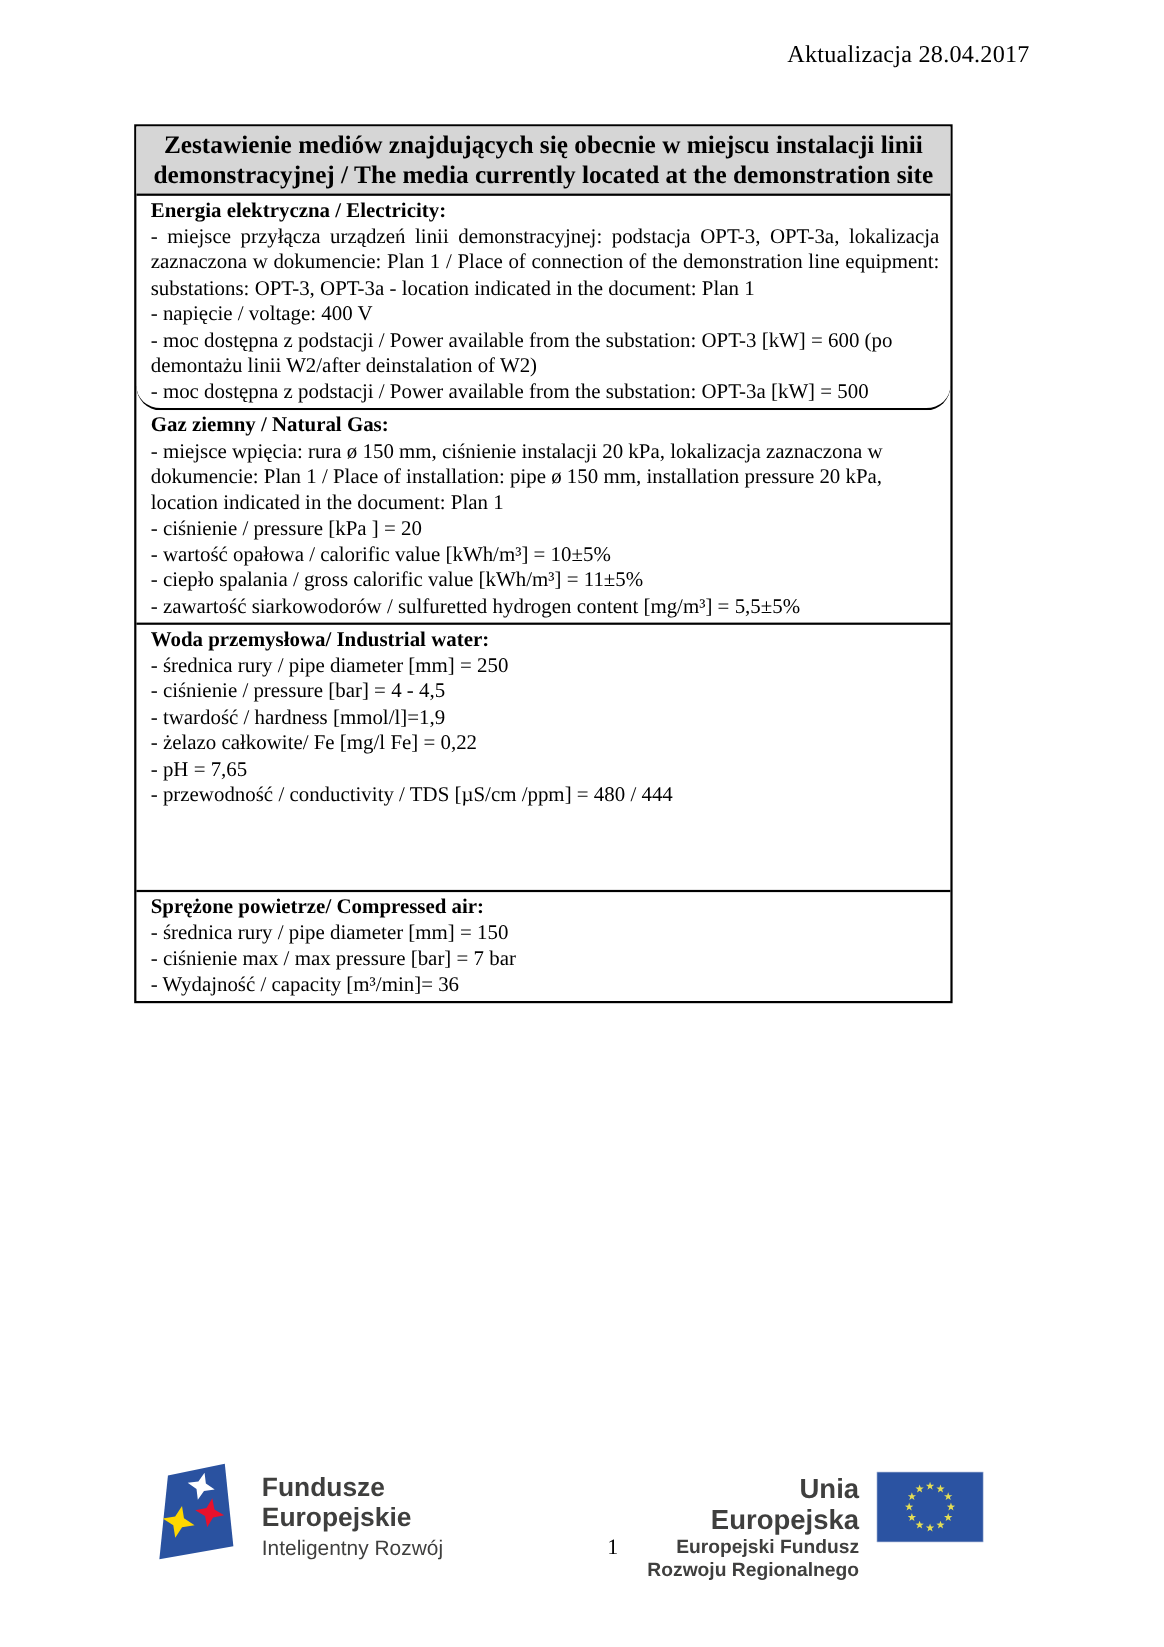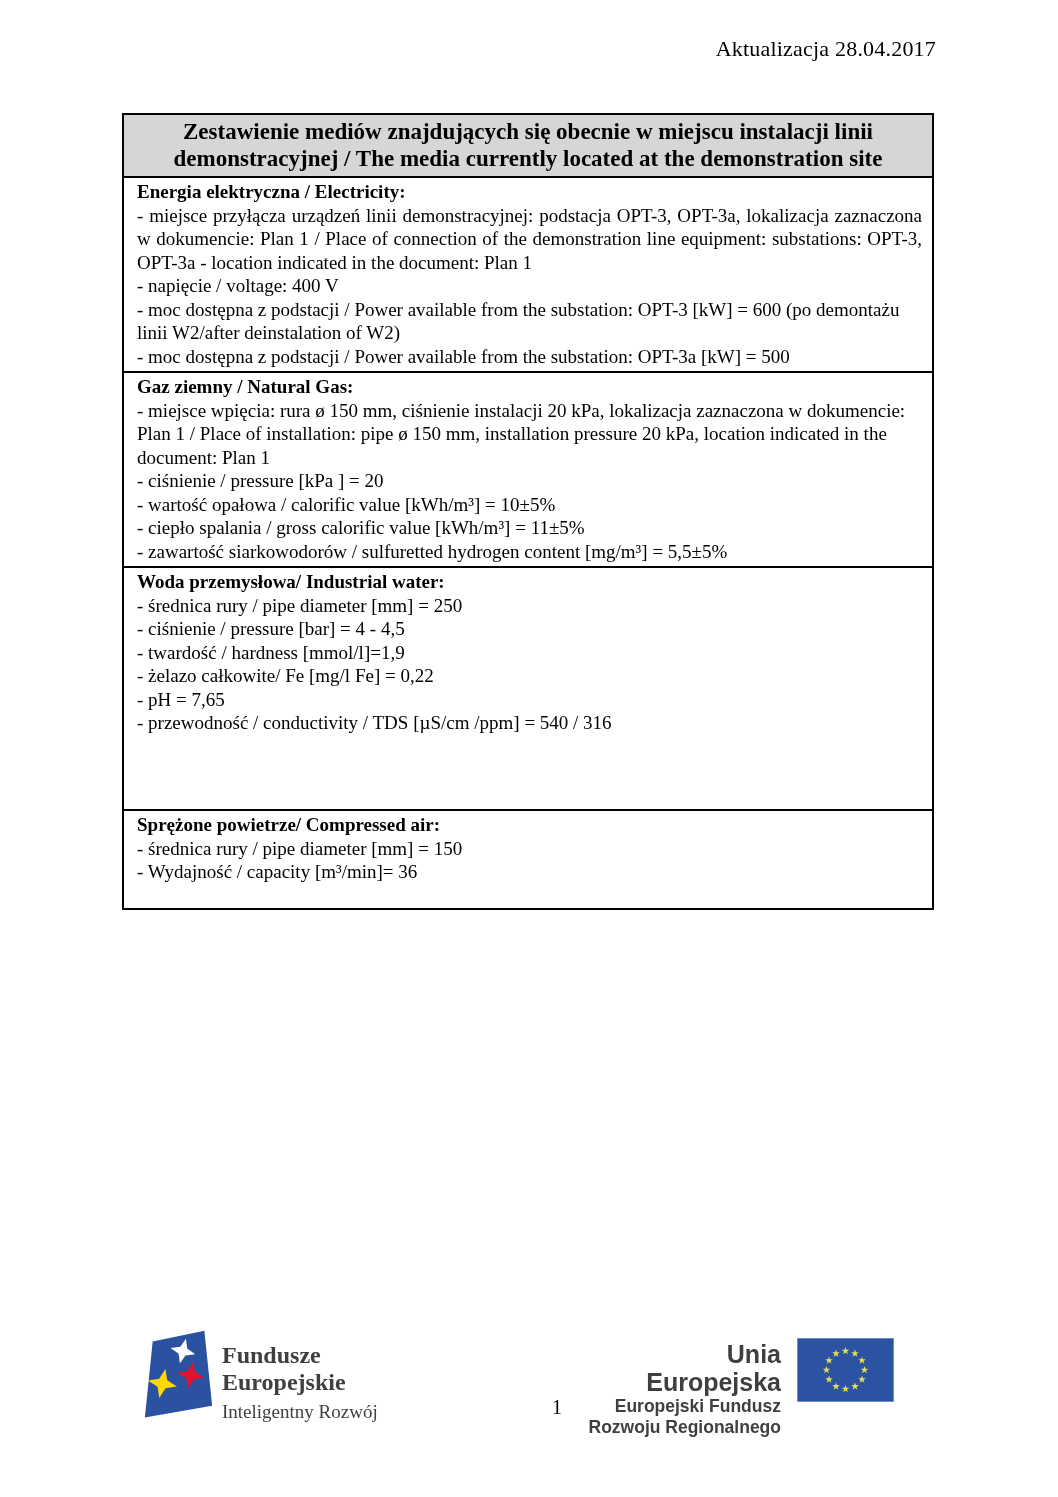--- a/index.html
+++ b/index.html
@@ -6,47 +6,47 @@
   body{
     width:1058px;height:1497px;position:relative;background:#ffffff;
     font-family:"Liberation Serif", serif;color:#000;
     -webkit-font-smoothing:antialiased;
   }
   .update-note{
     position:absolute;top:36px;right:122px;
     font-size:22px;letter-spacing:0.2px;
   }
   .media-table{
-    position:absolute;top:113px;left:122px;width:812px;
+    position:absolute;top:113px;left:122px;width:744px;
     border:2px solid #000;box-sizing:border-box;
   }
   .t-header{
     background:#d6d6d6;border-bottom:2px solid #000;
     text-align:center;font-weight:bold;font-size:23px;line-height:27px;
     padding:3px 8px 4px;
   }
   .t-row{
     border-bottom:2px solid #000;
     padding:2px 10px 3px 13px;
     font-size:19px;line-height:23.5px;
     box-sizing:border-box;
   }
   .t-row:last-child{border-bottom:none;}
   .t-row p{margin:0;}
   .sect-title{font-weight:bold;}
   .line.justify{text-align:justify;}
-  .row-electricity{min-height:183px;}
+  .row-electricity{min-height:183px;border-radius:22px;}
   .row-natural-gas{min-height:190px;}
   .row-industrial-water{min-height:243px;padding-bottom:18px;}
   .row-compressed-air{min-height:97px;}
 
   .footer-left{
     position:absolute;top:1328px;left:140px;
-    display:flex;align-items:flex-end;gap:4px;
-    font-family:Liberation Serif, serif;color:#3f3f3e;
+    display:flex;align-items:center;gap:20px;
+    font-family:Liberation Sans, sans-serif;color:#3f3f3e;
   }
   .fe-text{padding-top:8px;}
   .fe-name{font-size:24px;font-weight:bold;line-height:27px;}
   .fe-sub{font-size:19px;margin-top:5px;}
   .footer-right{
     position:absolute;top:1338px;left:588px;
     display:flex;align-items:flex-start;gap:16px;
     font-family:"Liberation Sans", sans-serif;color:#3f3f3e;
   }
   .eu-text{width:193px;text-align:right;padding-top:2px;}
@@ -82,25 +82,26 @@
         <p class="line">- ciepło spalania / gross calorific value [kWh/m³] = 11±5%</p>
         <p class="line">- zawartość siarkowodorów / sulfuretted hydrogen content [mg/m³] = 5,5±5%</p>
       </div>
       <div class="t-row row-industrial-water">
         <p class="sect-title">Woda przemysłowa/ Industrial water:</p>
         <p class="line">- średnica rury / pipe diameter [mm] = 250</p>
         <p class="line">- ciśnienie / pressure [bar] = 4 - 4,5</p>
         <p class="line">- twardość / hardness [mmol/l]=1,9</p>
         <p class="line">- żelazo całkowite/ Fe [mg/l Fe] = 0,22</p>
         <p class="line">- pH = 7,65</p>
-        <p class="line">- przewodność / conductivity / TDS [µS/cm /ppm] = 540 / 316</p>
+        <p class="line">- przewodność / conductivity / TDS [µS/cm /ppm] = 480 / 444</p>
       </div>
       <div class="t-row row-compressed-air">
         <p class="sect-title">Sprężone powietrze/ Compressed air:</p>
         <p class="line">- średnica rury / pipe diameter [mm] = 150</p>
+        <p class="line">- ciśnienie max / max pressure [bar] = 7 bar</p>
         <p class="line">- Wydajność / capacity [m³/min]= 36</p>
       </div>
     </div>
 </div>
 
 <div class="footer-left">
   <svg width="78" height="95" viewBox="0 0 80 96" aria-hidden="true">
     <polygon points="13,13 66,2 74,79 5,91" fill="#2a52a0"></polygon>
     <path d="M44,10 l3.6,9.4 9.4,3.6 -9.4,3.6 -3.6,9.4 -3.6,-9.4 -9.4,-3.6 9.4,-3.6 Z" fill="#ffffff" transform="rotate(14 44 23)"></path>
     <path d="M52,34 l3.8,9.9 9.9,3.8 -9.9,3.8 -3.8,9.9 -3.8,-9.9 -9.9,-3.8 9.9,-3.8 Z" fill="#e8112d" transform="rotate(10 52 47.5)"></path>

